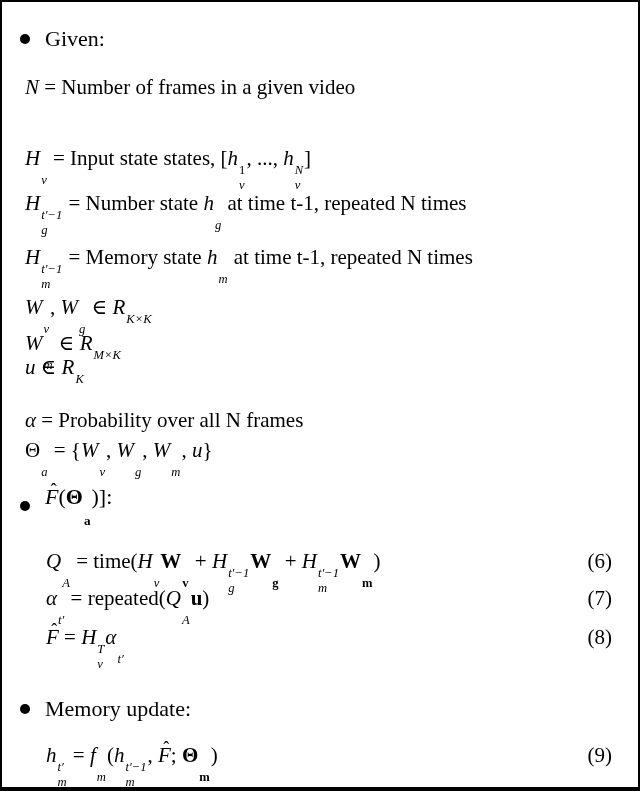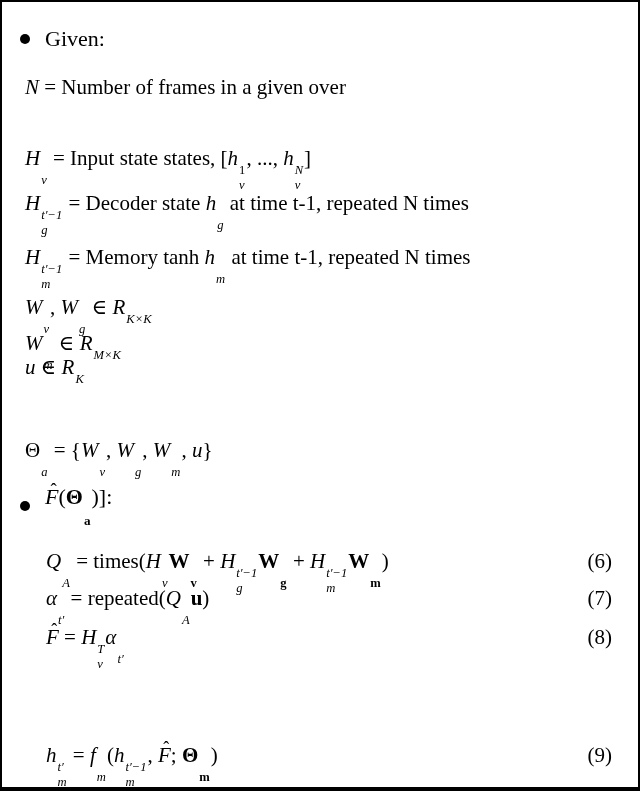--- a/index.html
+++ b/index.html
@@ -40,42 +40,42 @@
 </head>
 <body>
 
 <div class="page">
 
   <div class="row hrow" style="top:22px">
     <span class="bullet"></span>
     <span>Given:</span>
   </div>
 
-  <div class="row def" style="top:70px"><span><span class="tk i">N</span><span class="tk "> = Number of frames in a given over</span></span></div>
+  <div class="row def" style="top:70px"><span><span class="tk i">N</span><span class="tk "> = Number of frames in a given video</span></span></div>
   <div class="row def" style="top:141px"><span><span class="tk i">H</span><span class="ss">
           <span class="ln i"></span>
           <span class="ln i">v</span>
         </span><span class="tk "> = Input state states, [</span><span class="tk i">h</span><span class="ss">
           <span class="ln r">1</span>
           <span class="ln i">v</span>
         </span><span class="tk ">, ..., </span><span class="tk i">h</span><span class="ss">
           <span class="ln i">N</span>
           <span class="ln i">v</span>
         </span><span class="tk ">]</span></span></div>
   <div class="row def" style="top:186px"><span><span class="tk i">H</span><span class="ss">
           <span class="ln i">t′−1</span>
           <span class="ln i">g</span>
-        </span><span class="tk "> = Decoder state </span><span class="tk i">h</span><span class="ss">
+        </span><span class="tk "> = Number state </span><span class="tk i">h</span><span class="ss">
           <span class="ln i"></span>
           <span class="ln i">g</span>
         </span><span class="tk "> at time t-1, repeated N times</span></span></div>
   <div class="row def" style="top:240px"><span><span class="tk i">H</span><span class="ss">
           <span class="ln i">t′−1</span>
           <span class="ln i">m</span>
-        </span><span class="tk "> = Memory tanh </span><span class="tk i">h</span><span class="ss">
+        </span><span class="tk "> = Memory state </span><span class="tk i">h</span><span class="ss">
           <span class="ln i"></span>
           <span class="ln i">m</span>
         </span><span class="tk "> at time t-1, repeated N times</span></span></div>
   <div class="row def" style="top:290px"><span><span class="tk i">W</span><span class="ss">
           <span class="ln i"></span>
           <span class="ln i">v</span>
         </span><span class="tk ">, </span><span class="tk i">W</span><span class="ss">
           <span class="ln i"></span>
           <span class="ln i">g</span>
         </span><span class="tk "> ∈ </span><span class="tk i">R</span><span class="ss">
@@ -86,20 +86,21 @@
           <span class="ln i"></span>
           <span class="ln i">m</span>
         </span><span class="tk "> ∈ </span><span class="tk i">R</span><span class="ss">
           <span class="ln i">M×K</span>
           <span class="ln i"></span>
         </span></span></div>
   <div class="row def" style="top:350px"><span><span class="tk i">u</span><span class="tk "> ∈ </span><span class="tk i">R</span><span class="ss">
           <span class="ln i">K</span>
           <span class="ln i"></span>
         </span></span></div>
+  <div class="row def" style="top:403px"><span><span class="tk i">α</span><span class="tk "> = Probability over all N frames</span></span></div>
   <div class="row def" style="top:433px"><span><span class="tk ">Θ</span><span class="ss">
           <span class="ln "></span>
           <span class="ln i">a</span>
         </span><span class="tk "> = {</span><span class="tk i">W</span><span class="ss">
           <span class="ln i"></span>
           <span class="ln i">v</span>
         </span><span class="tk ">, </span><span class="tk i">W</span><span class="ss">
           <span class="ln i"></span>
           <span class="ln i">g</span>
         </span><span class="tk ">, </span><span class="tk i">W</span><span class="ss">
@@ -112,21 +113,21 @@
     <span><span class="tk i hat"><span class="hg">ˆ</span>F</span><span class="tk ">(</span><span class="tk b">Θ</span><span class="ss">
           <span class="ln b"></span>
           <span class="ln b">a</span>
         </span><span class="tk ">)]:</span></span>
   </div>
 
   <div class="row eq" style="top:544px">
     <span><span class="tk i">Q</span><span class="ss">
           <span class="ln i"></span>
           <span class="ln i">A</span>
-        </span><span class="tk "> = times(</span><span class="tk i">H</span><span class="ss">
+        </span><span class="tk "> = time(</span><span class="tk i">H</span><span class="ss">
           <span class="ln i"></span>
           <span class="ln i">v</span>
         </span><span class="tk b">W</span><span class="ss">
           <span class="ln b"></span>
           <span class="ln b">v</span>
         </span><span class="tk "> + </span><span class="tk i">H</span><span class="ss">
           <span class="ln i">t′−1</span>
           <span class="ln i">g</span>
         </span><span class="tk b">W</span><span class="ss">
           <span class="ln b"></span>
@@ -154,20 +155,24 @@
     <span><span class="tk i hat"><span class="hg">ˆ</span>F</span><span class="tk "> = </span><span class="tk i">H</span><span class="ss">
           <span class="ln i">T</span>
           <span class="ln i">v</span>
         </span><span class="tk i">α</span><span class="ss">
           <span class="ln i"></span>
           <span class="ln i">t′</span>
         </span></span>
     <span class="eqnum">(8)</span>
   </div>
 
+  <div class="row hrow" style="top:692px">
+    <span class="bullet"></span>
+    <span>Memory update:</span>
+  </div>
 
   <div class="row eq" style="top:738px">
     <span><span class="tk i">h</span><span class="ss">
           <span class="ln i">t′</span>
           <span class="ln i">m</span>
         </span><span class="tk "> = </span><span class="tk i">f</span><span class="ss">
           <span class="ln i"></span>
           <span class="ln i">m</span>
         </span><span class="tk ">(</span><span class="tk i">h</span><span class="ss">
           <span class="ln i">t′−1</span>

